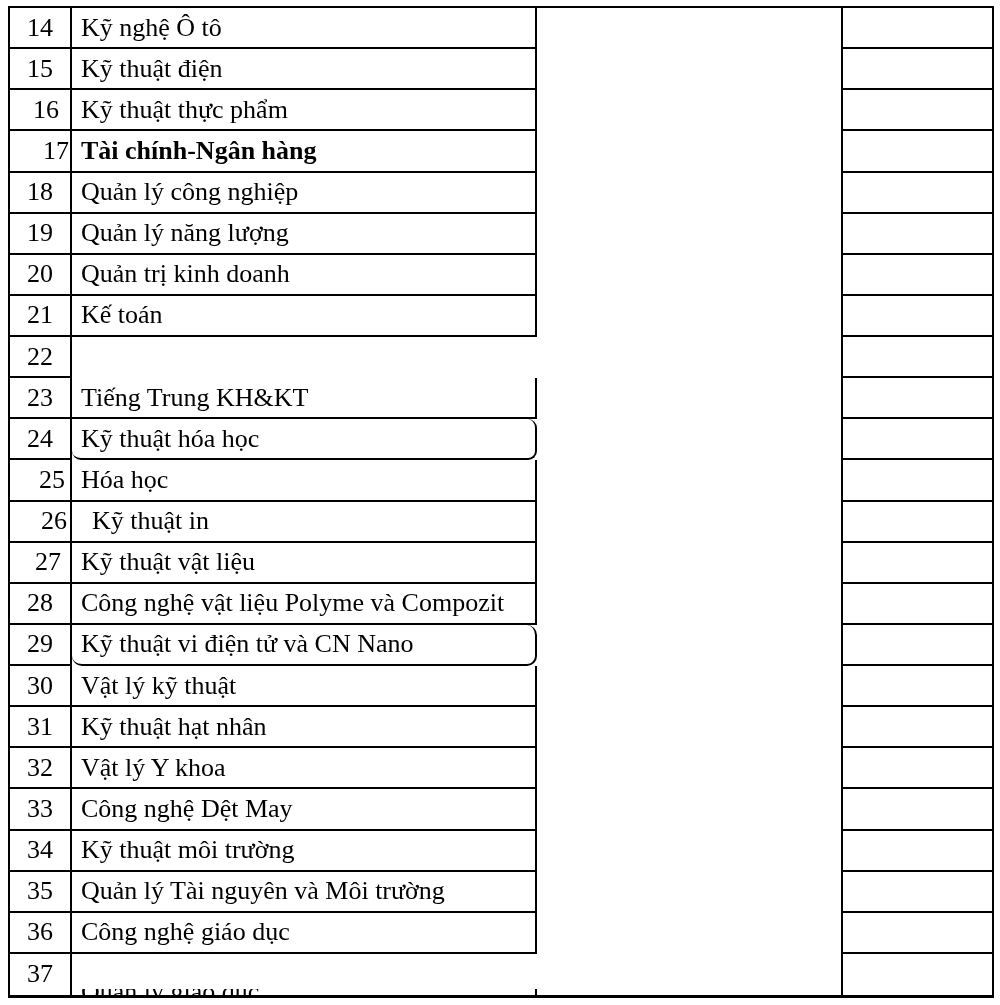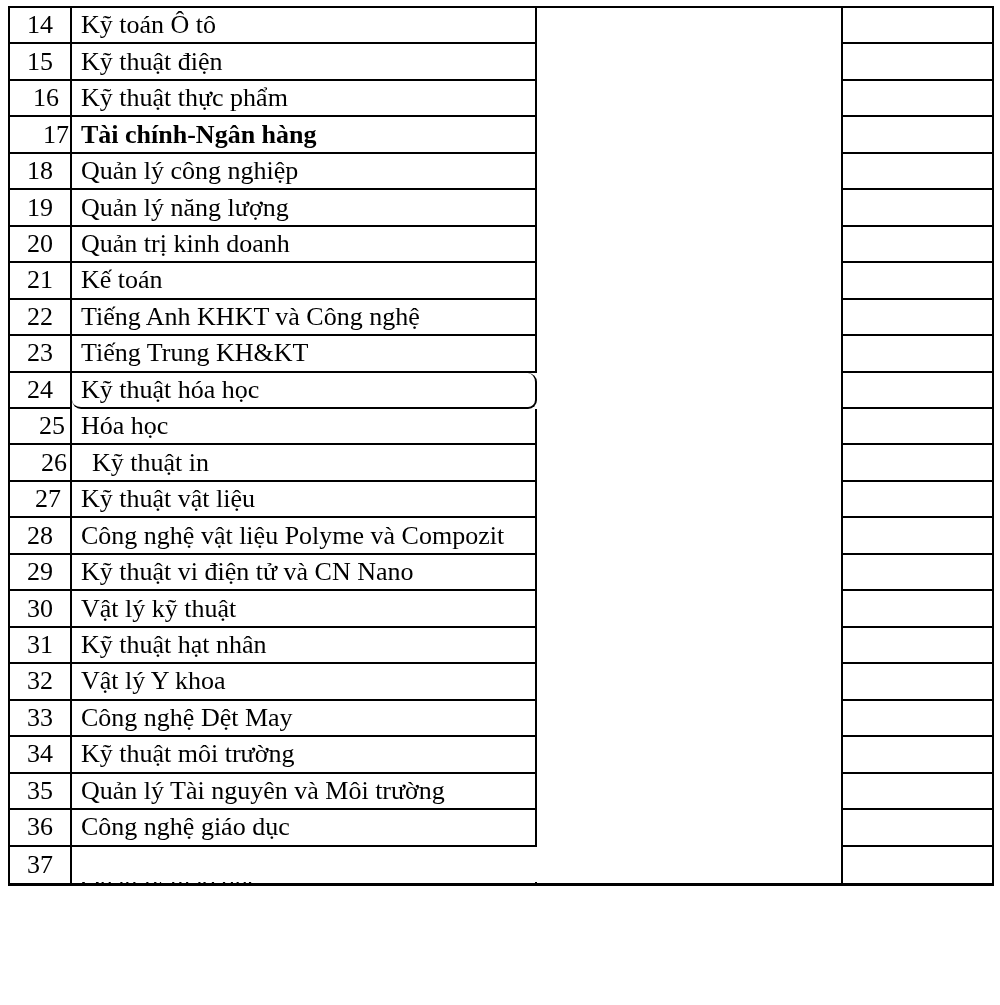--- a/index.html
+++ b/index.html
@@ -14,21 +14,21 @@
     height:1005px;
     background:var(--bg);
     font-family:"Liberation Serif","DejaVu Serif",serif;
     color:var(--text);
   }
   .table-wrap{
     position:absolute;
     left:8px;
     top:6px;
     width:986px;
-    height:880px;
+    height:992px;
     box-sizing:border-box;
     border:2px solid var(--border);
     border-bottom-width:3px;
     display:grid;
     grid-template-columns:62px 465px 306px 1fr;
     grid-template-rows:repeat(24,1fr);
     background:var(--bg);
   }
   .cell{
     display:flex;
@@ -63,21 +63,21 @@
   .cell.bold{
     font-weight:600;
   }
 </style>
 </head>
 <body>
 
 <div class="table-wrap">
   <div class="cell middle-merged"></div>
 <div class="cell num" style="grid-area: 1 / 1;">14</div>
-    <div class="cell name" style="grid-area: 1 / 2;">Kỹ toán Ô tô</div>
+    <div class="cell name" style="grid-area: 1 / 2;">Kỹ nghệ Ô tô</div>
     <div class="cell right-empty" style="grid-area: 1 / 4;"></div>
     <div class="cell num" style="grid-area: 2 / 1;">15</div>
     <div class="cell name" style="grid-area: 2 / 2;">Kỹ thuật điện</div>
     <div class="cell right-empty" style="grid-area: 2 / 4;"></div>
     <div class="cell num" style="grid-area: 3 / 1; padding-left: 12px;">16</div>
     <div class="cell name" style="grid-area: 3 / 2;">Kỹ thuật thực phẩm</div>
     <div class="cell right-empty" style="grid-area: 3 / 4;"></div>
     <div class="cell num" style="grid-area: 4 / 1; padding-left: 32px;">17</div>
     <div class="cell name bold" style="grid-area: 4 / 2;">Tài chính-Ngân hàng</div>
     <div class="cell right-empty" style="grid-area: 4 / 4;"></div>
@@ -87,42 +87,41 @@
     <div class="cell num" style="grid-area: 6 / 1;">19</div>
     <div class="cell name" style="grid-area: 6 / 2;">Quản lý năng lượng</div>
     <div class="cell right-empty" style="grid-area: 6 / 4;"></div>
     <div class="cell num" style="grid-area: 7 / 1;">20</div>
     <div class="cell name" style="grid-area: 7 / 2;">Quản trị kinh doanh</div>
     <div class="cell right-empty" style="grid-area: 7 / 4;"></div>
     <div class="cell num" style="grid-area: 8 / 1;">21</div>
     <div class="cell name" style="grid-area: 8 / 2;">Kế toán</div>
     <div class="cell right-empty" style="grid-area: 8 / 4;"></div>
     <div class="cell num" style="grid-area: 9 / 1;">22</div>
-    <div class="cell name" style="grid-area: 9 / 2;">Tiếng Anh KHKT và Công nghệ</div>
     <div class="cell right-empty" style="grid-area: 9 / 4;"></div>
     <div class="cell num" style="grid-area: 10 / 1;">23</div>
     <div class="cell name" style="grid-area: 10 / 2;">Tiếng Trung KH&amp;KT</div>
     <div class="cell right-empty" style="grid-area: 10 / 4;"></div>
     <div class="cell num" style="grid-area: 11 / 1;">24</div>
     <div class="cell name" style="grid-area: 11 / 2; border-radius: 9px;">Kỹ thuật hóa học</div>
     <div class="cell right-empty" style="grid-area: 11 / 4;"></div>
     <div class="cell num" style="grid-area: 12 / 1; padding-left: 24px;">25</div>
     <div class="cell name" style="grid-area: 12 / 2;">Hóa học</div>
     <div class="cell right-empty" style="grid-area: 12 / 4;"></div>
     <div class="cell num" style="grid-area: 13 / 1; padding-left: 28px;">26</div>
     <div class="cell name" style="grid-area: 13 / 2; padding-left: 20px;">Kỹ thuật in</div>
     <div class="cell right-empty" style="grid-area: 13 / 4;"></div>
     <div class="cell num" style="grid-area: 14 / 1; padding-left: 16px;">27</div>
     <div class="cell name" style="grid-area: 14 / 2;">Kỹ thuật vật liệu</div>
     <div class="cell right-empty" style="grid-area: 14 / 4;"></div>
     <div class="cell num" style="grid-area: 15 / 1;">28</div>
     <div class="cell name" style="grid-area: 15 / 2;">Công nghệ vật liệu Polyme và Compozit</div>
     <div class="cell right-empty" style="grid-area: 15 / 4;"></div>
     <div class="cell num" style="grid-area: 16 / 1;">29</div>
-    <div class="cell name" style="grid-area: 16 / 2;">Kỹ thuật vi điện tử và CN Nano</div>
+    <div class="cell name" style="grid-area: 16 / 2; border-radius: 10px;">Kỹ thuật vi điện tử và CN Nano</div>
     <div class="cell right-empty" style="grid-area: 16 / 4;"></div>
     <div class="cell num" style="grid-area: 17 / 1;">30</div>
     <div class="cell name" style="grid-area: 17 / 2;">Vật lý kỹ thuật</div>
     <div class="cell right-empty" style="grid-area: 17 / 4;"></div>
     <div class="cell num" style="grid-area: 18 / 1;">31</div>
     <div class="cell name" style="grid-area: 18 / 2;">Kỹ thuật hạt nhân</div>
     <div class="cell right-empty" style="grid-area: 18 / 4;"></div>
     <div class="cell num" style="grid-area: 19 / 1;">32</div>
     <div class="cell name" style="grid-area: 19 / 2;">Vật lý Y khoa</div>
     <div class="cell right-empty" style="grid-area: 19 / 4;"></div>

